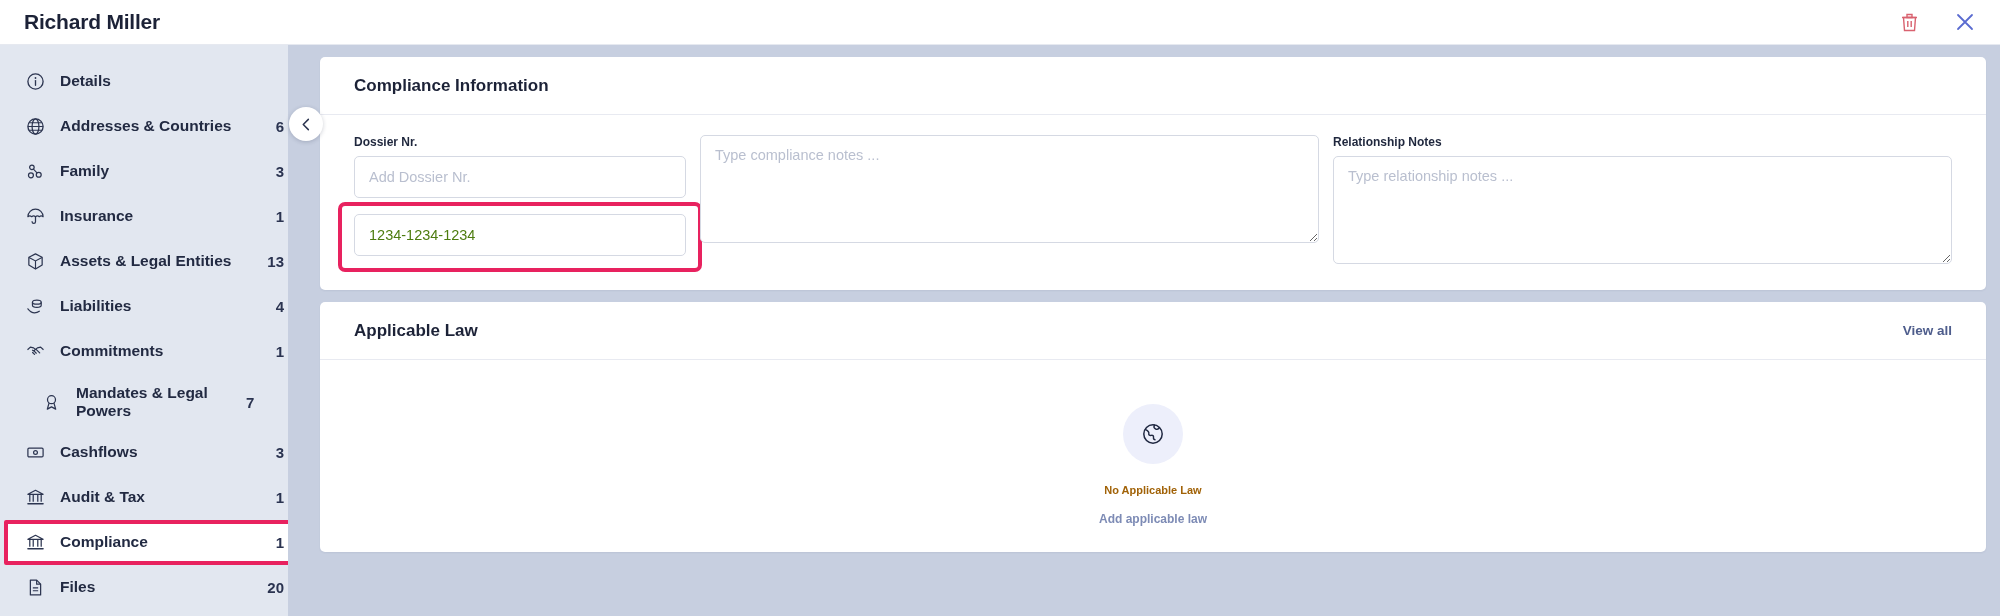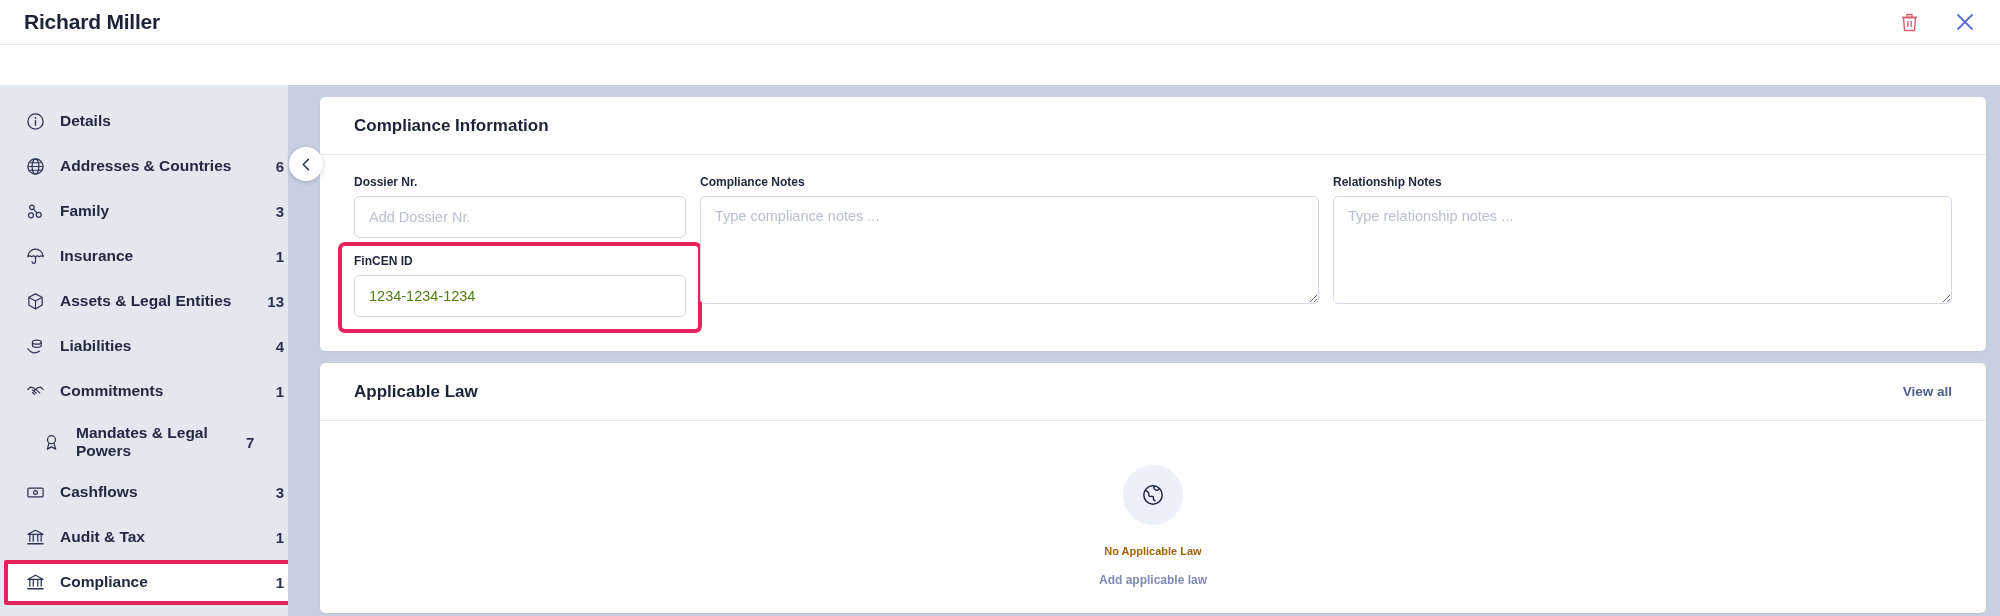--- a/index.html
+++ b/index.html
@@ -10,21 +10,20 @@
     overflow: hidden;
     font-family: "Liberation Sans", sans-serif;
     background: #ffffff;
   }
 
   .app {
     width: 2000px; height: 616px;
     display: flex; flex-direction: column;
     background: #ffffff;
     position: relative;
-    gap: 40px;
   }
 
   
   .topbar {
     height: 45px;
     min-height: 45px;
     background: #ffffff;
     display: flex;
     align-items: center;
     padding: 0 22px 0 24px;
@@ -443,27 +442,25 @@
         <div class="card-body">
           <div class="form-grid">
 
             <div class="col-left">
               <div class="field-block">
                 <label class="field-label">Dossier Nr.</label>
                 <input class="text-input" type="text" placeholder="Add Dossier Nr." value="" style="">
               </div>
 
               <div class="field-block highlight">
-                <label class="field-label">FinCEN ID</label>
                 <input class="text-input" type="text" placeholder="" value="1234-1234-1234" style="">
               </div>
             </div>
 
             <div class="col-mid">
-              <label class="field-label">Compliance Notes</label>
               <textarea class="textarea" placeholder="Type compliance notes ..." value="" style=""></textarea>
             </div>
 
             <div class="col-right">
               <label class="field-label">Relationship Notes</label>
               <textarea class="textarea" placeholder="Type relationship notes ..." value="" style=""></textarea>
             </div>
 
           </div>
         </div>

